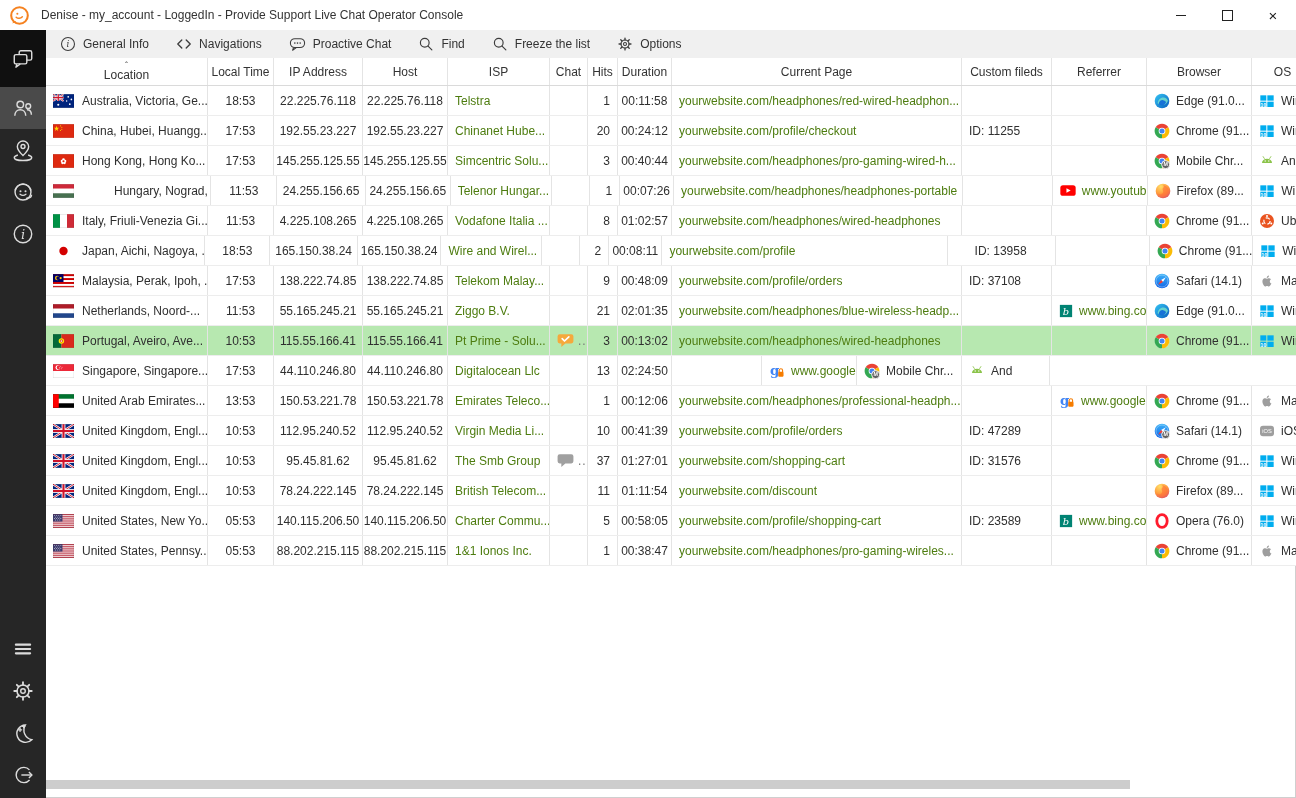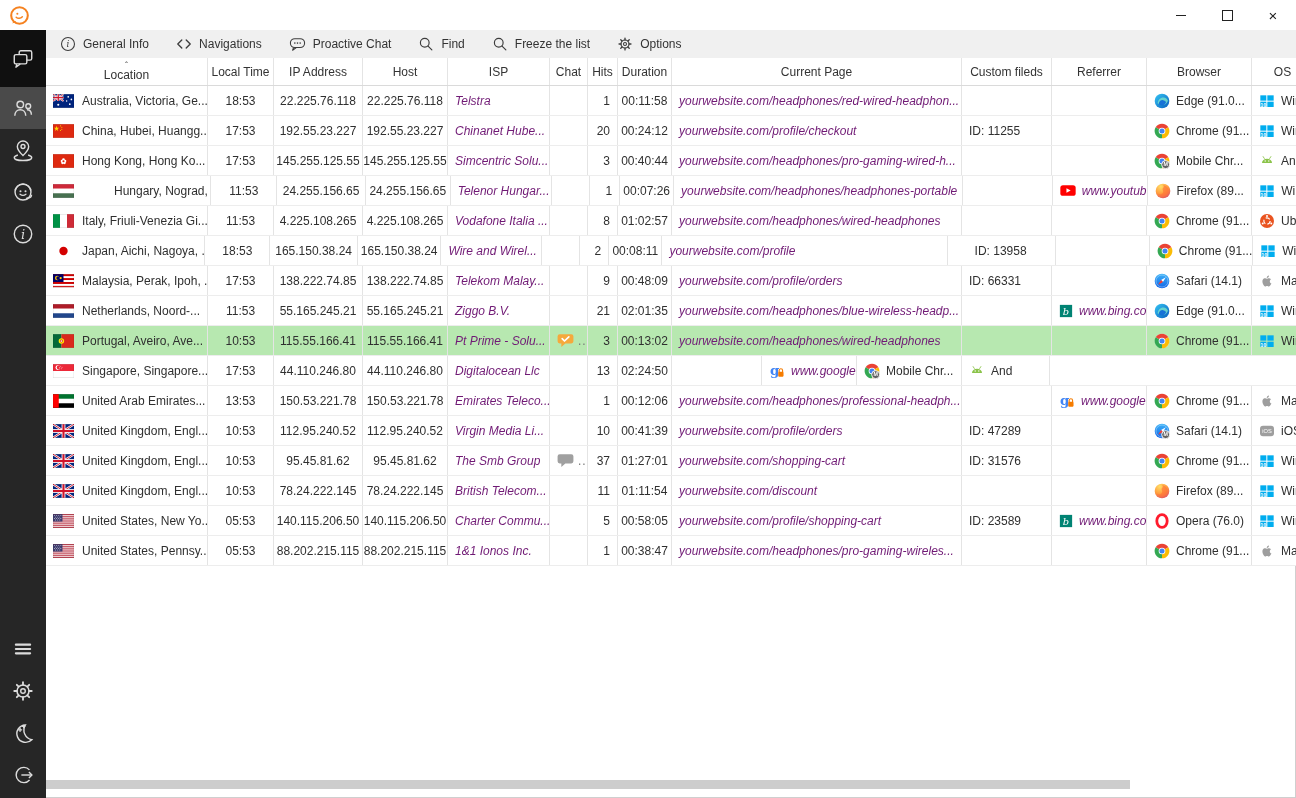--- a/index.html
+++ b/index.html
@@ -34,21 +34,21 @@
   .hdr{display:flex;height:28px;border-bottom:1px solid #dadada;box-sizing:border-box;}
   .hdr-cell{display:flex;flex-direction:column;align-items:center;justify-content:center;
     font-size:12px;color:#333;border-right:1px solid #e4e4e4;box-sizing:border-box;white-space:nowrap;overflow:hidden;}
   .sort-caret{font-size:9px;line-height:6px;color:#555;}
   .row{display:flex;height:30px;border-bottom:1px solid #ededed;box-sizing:border-box;background:#fff;}
   .row.selected{background:#b7e8b0;}
   .cell{height:29px;display:flex;align-items:center;font-size:12px;color:#2f2f2f;
     border-right:1px solid #e4e4e4;box-sizing:border-box;padding:0 7px;overflow:hidden;white-space:nowrap;}
   .cell.center{justify-content:center;padding:0 2px;}
   .cell.right{justify-content:flex-end;padding-right:7px;}
-  .link{color:#701a75;font-style:italic;}
+  .link{color:#4d7c0f;}
   .flag{display:inline-flex;margin-right:8px;flex:0 0 auto;}
   .bicon{display:inline-flex;margin-right:6px;flex:0 0 auto;}
   .chat-dots{color:#777;margin-left:4px;letter-spacing:1px;}
   
   .hscroll{position:absolute;left:46px;right:4px;bottom:9px;height:9px;background:transparent;}
   .hthumb{width:87%;height:9px;background:#cdcdcd;}
 </style>
 </head>
 <body>
 
@@ -56,20 +56,21 @@
 
   <div class="titlebar">
     <span class="logo" id="app-logo">
         <svg width="19" height="19" viewBox="0 0 24 24" xmlns="http://www.w3.org/2000/svg">
           <circle cx="12" cy="12" r="10.5" fill="#fff" stroke="#f58220" stroke-width="2.6"></circle>
           <path d="M4.5 18.5 3 22l5-2.5" fill="#f58220"></path>
           <circle cx="9.3" cy="9.8" r="1.3" fill="#f58220"></circle>
           <path d="M7.8 14.2c2 1.9 5.6 1.8 7.8-.6" stroke="#f58220" stroke-width="1.9" fill="none" stroke-linecap="round"></path>
         </svg>
       </span>
+    <span class="title-text">Denise - my_account - LoggedIn -  Provide Support Live Chat Operator Console</span>
     <div class="win-controls">
       <div class="win-btn">
           <span class="min-glyph"></span>
         </div>
       <div class="win-btn">
           <span class="max-glyph"></span>
         </div>
       <div class="win-btn">
           <span class="close-glyph">×</span>
         </div>
@@ -768,21 +769,21 @@
             <div class="cell right" style="width: 30px;">
               <span>9</span>
             </div>
             <div class="cell center" style="width: 54px;">
               <span>00:48:09</span>
             </div>
             <div class="cell" style="width: 290px;">
               <span class="link">yourwebsite.com/profile/orders</span>
             </div>
             <div class="cell" style="width: 90px;">
-              <span>ID: 66331</span>
+              <span>ID: 37108</span>
             </div>
             <div class="cell" style="width: 95px;"></div>
             <div class="cell" style="width: 105px;">
               <span class="bicon">
                 <svg width="16" height="16" viewBox="0 0 24 24" xmlns="http://www.w3.org/2000/svg">
                   <defs>
                     <linearGradient id="sf7" x1="0" y1="0" x2="0" y2="1">
                       <stop offset="0" stop-color="#3eb3f7"></stop>
                       <stop offset="1" stop-color="#1166e8"></stop>
                     </linearGradient>

